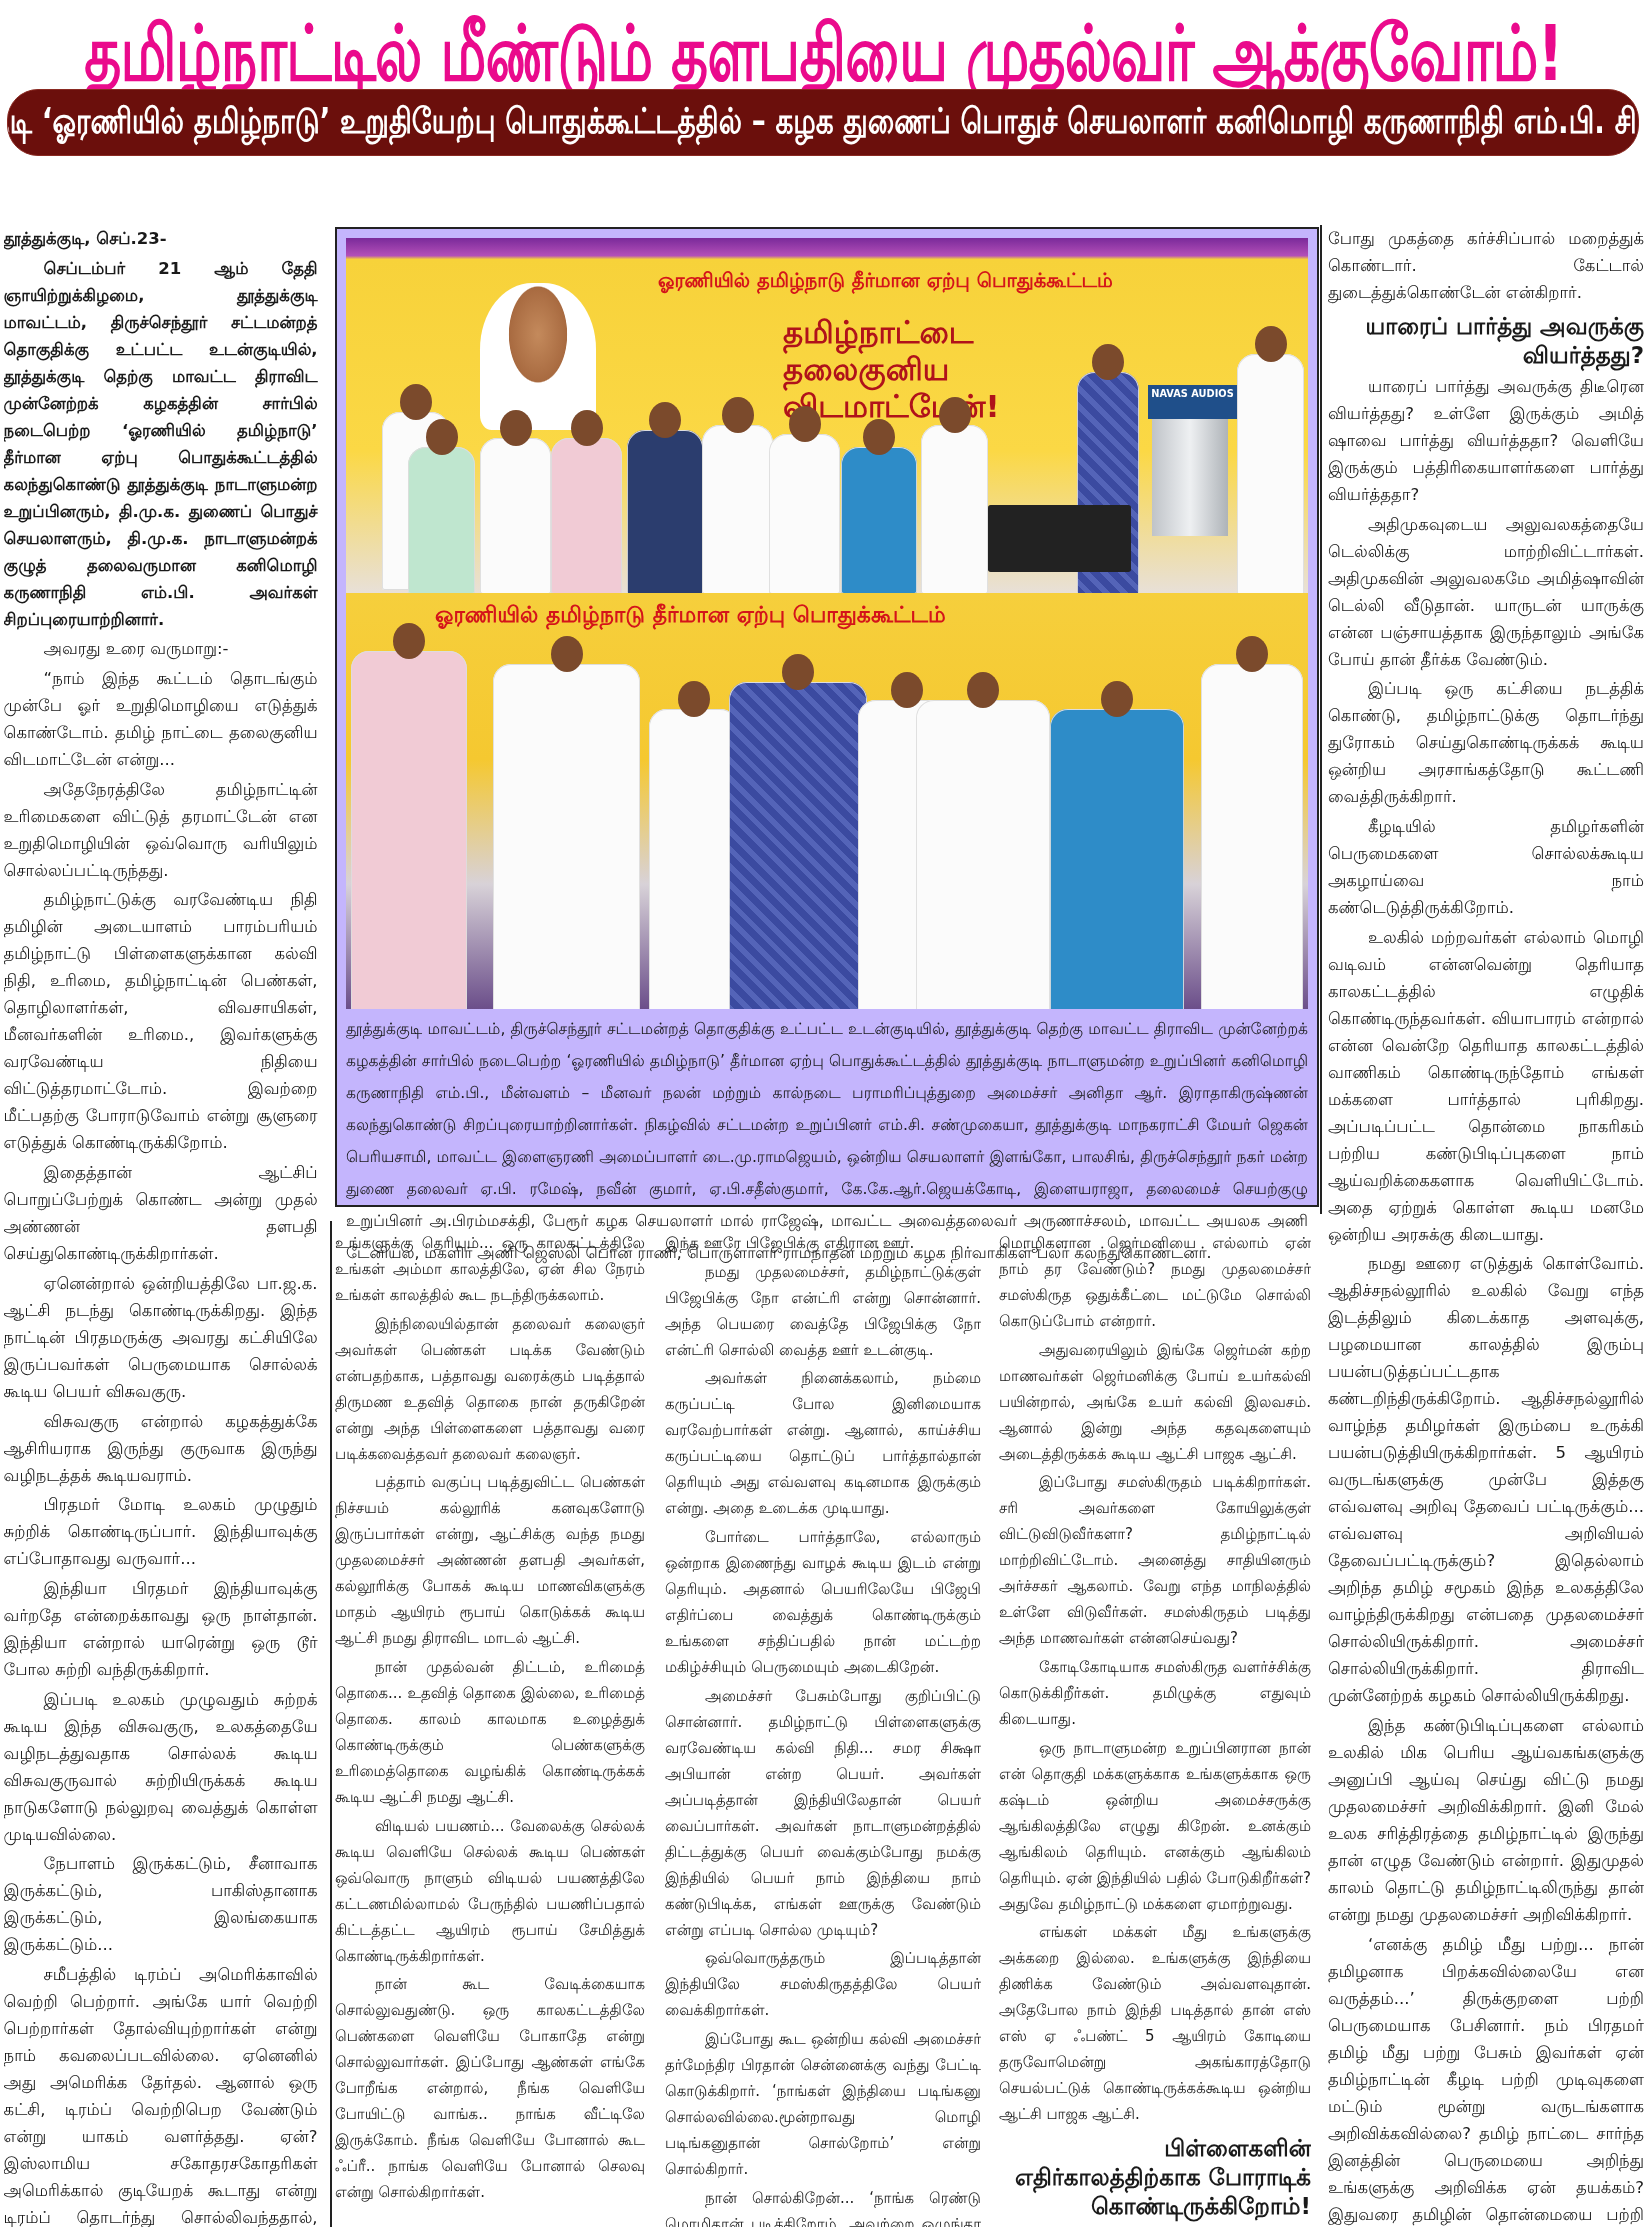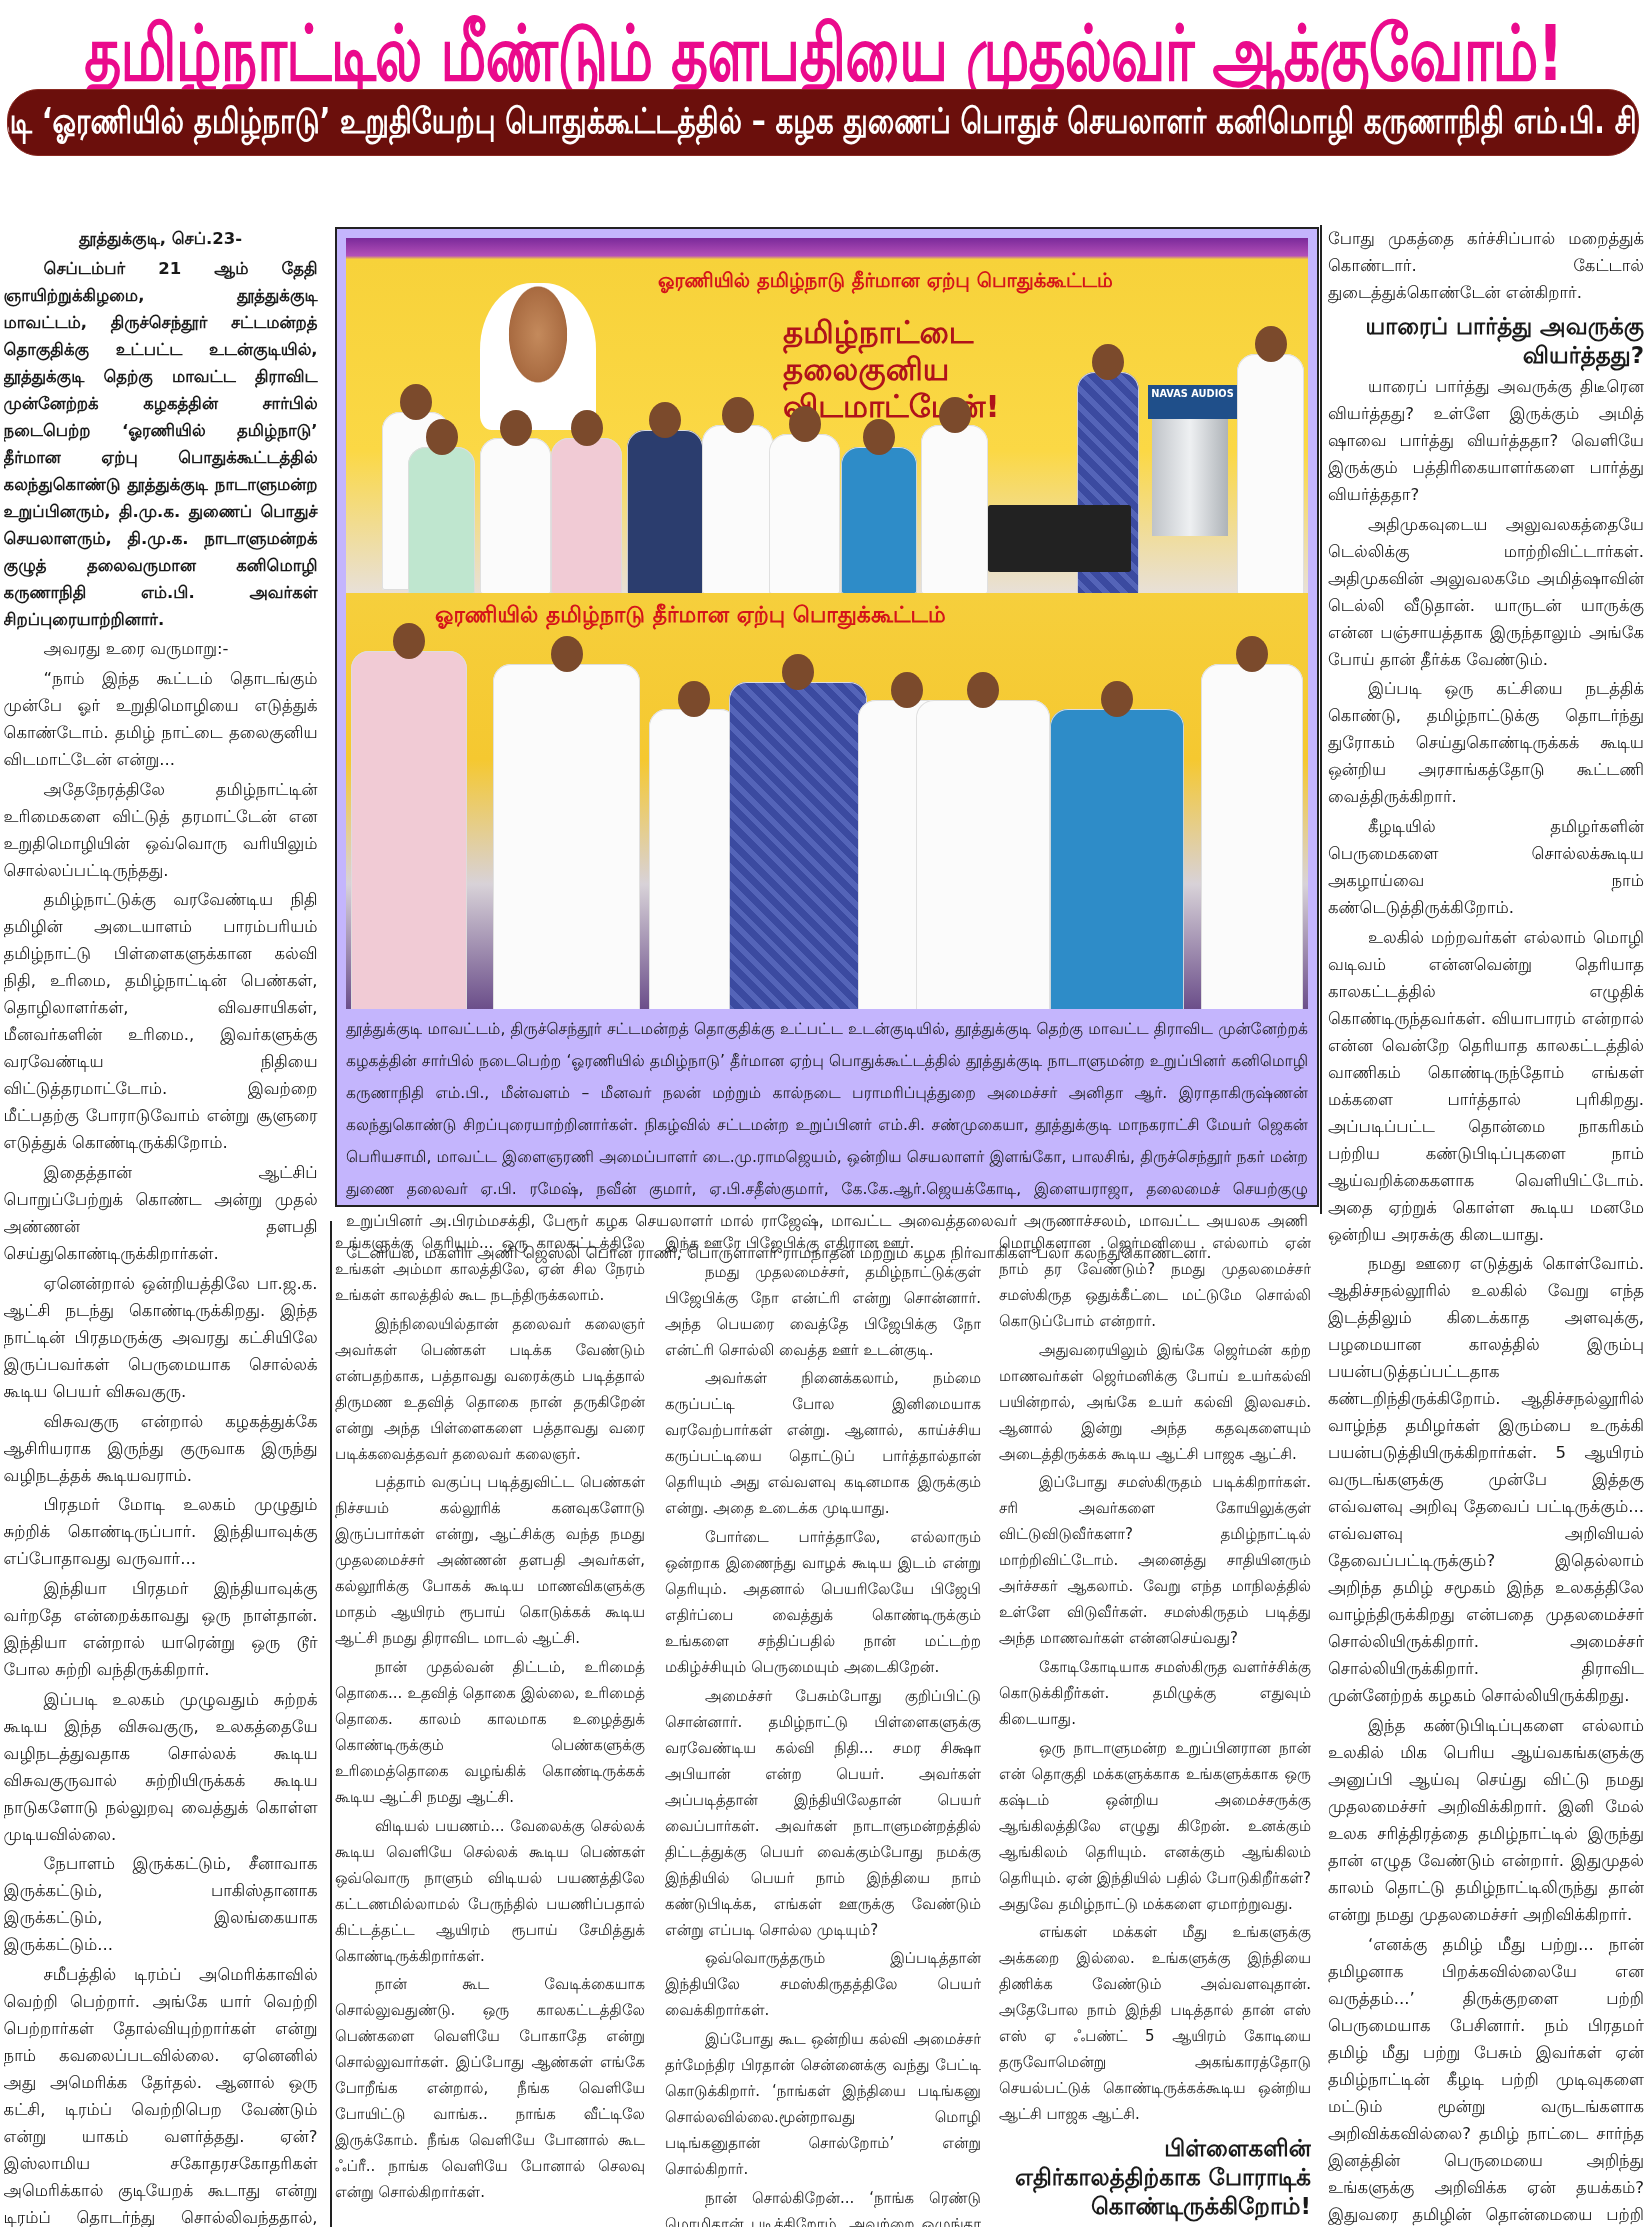--- a/index.html
+++ b/index.html
@@ -19,21 +19,21 @@
     display: flex; align-items: center; justify-content: center;
     color: #ffffff; font-weight: bold; font-size: 28px; white-space: nowrap; overflow: hidden;
     transform-origin: center;
   }
   .subband span { display: inline-block; transform: scaleY(1.25); }
 
   .col { position: absolute; font-size: 16.5px; line-height: 27px; text-align: justify; }
   .col p { text-indent: 40px; margin-bottom: 2.7px; }
   .col p.bold { font-weight: bold; }
   .col p.noindent { text-indent: 0; }
-  .dateline { text-align: center; font-weight: bold; text-indent: 0 !important; }
+  .dateline { text-align: left; font-weight: bold; text-indent: 0 !important; }
 
   .col-left { left: 3.6px; top: 225px; width: 314px; height: 2183px; overflow: hidden; }
   .col-right { left: 1328px; top: 225px; width: 316px; height: 2183px; overflow: hidden; }
   .col-m1 { left: 335px; top: 1230px; width: 310px; height: 1181px; overflow: hidden; font-size: 15px; line-height: 26px; }
   .col-m2 { left: 665px; top: 1230px; width: 316px; height: 1181px; overflow: hidden; font-size: 15px; line-height: 26px; }
   .col-m3 { left: 999px; top: 1230px; width: 312px; height: 1181px; overflow: hidden; font-size: 15px; line-height: 26px; }
 
   .vrule { position: absolute; width: 1.8px; background: #222; }
   .subhead { text-align: right; font-weight: 900; font-size: 23px; line-height: 29px; margin: 6.2px 0 3.6px; text-indent: 0 !important; }
 

